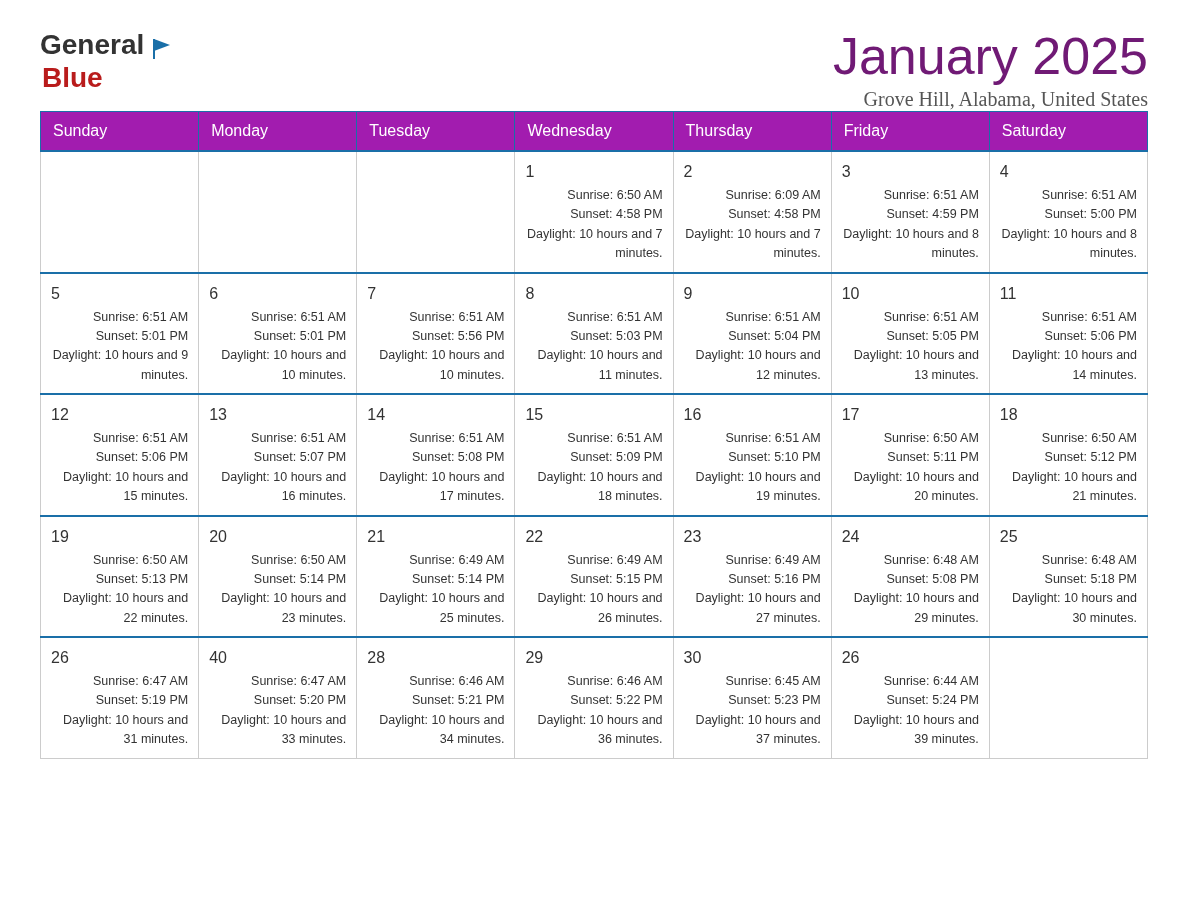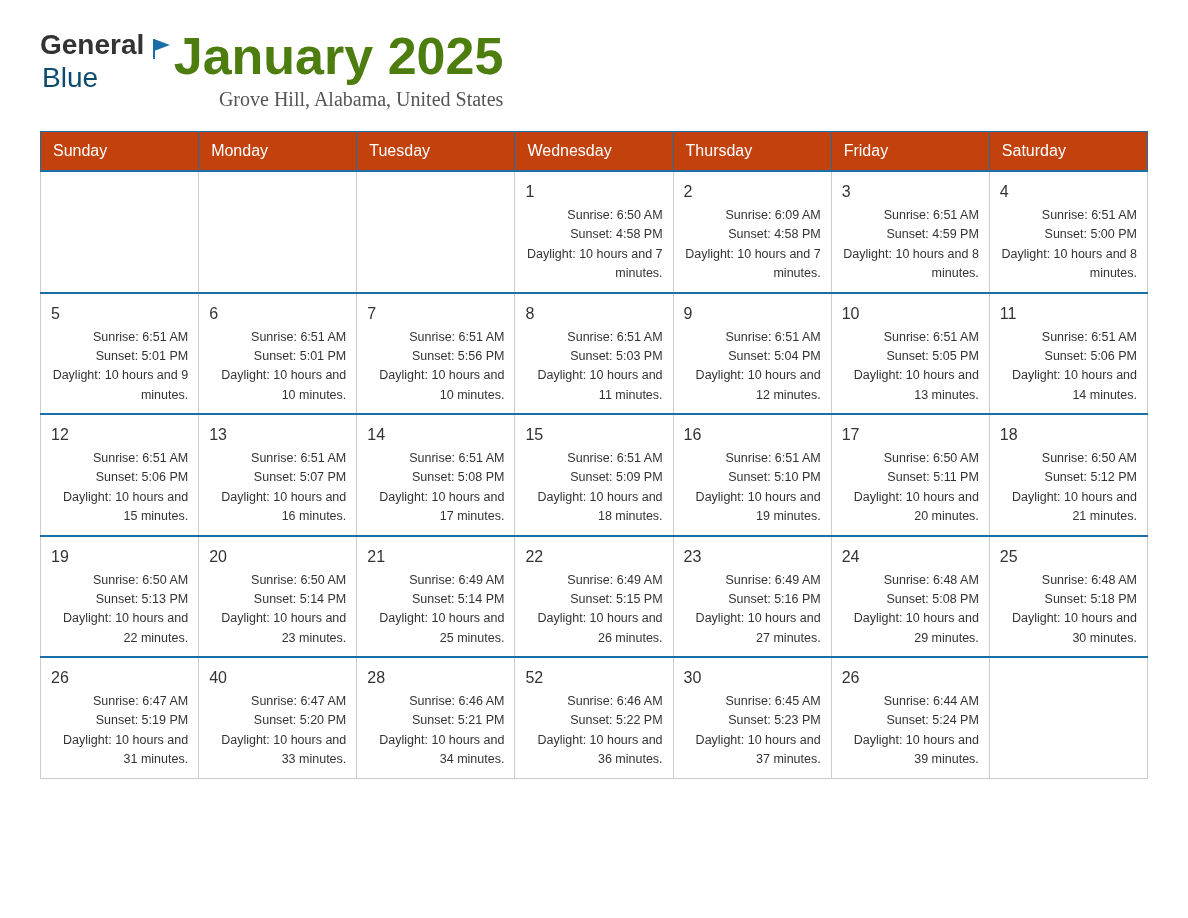--- a/index.html
+++ b/index.html
@@ -5,66 +5,65 @@
     * { box-sizing: border-box; margin: 0; padding: 0; }
     body {
       font-family: Arial, sans-serif;
       background: #fff;
       padding: 30px 40px;
       width: 1188px;
       min-height: 918px;
     }
     .header {
       display: flex;
-      justify-content: flex-start;
+      justify-content: space-between;
       align-items: flex-start;
-      margin-bottom: 20px;
     }
     .logo {
       display: flex;
       align-items: center;
       gap: 0;
     }
     .logo-text-general {
       font-size: 28px;
       font-weight: bold;
       color: #333;
     }
     .logo-text-blue {
       font-size: 28px;
-      font-weight: normal;
-      color: #0c4a6e;
+      font-weight: bold;
+      color: #b91c1c;
     }
     .logo-icon {
       width: 24px;
       height: 24px;
       margin-left: 2px;
     }
     .title-block {
       text-align: right;
     }
     .month-title {
       font-size: 52px;
-      font-weight: bold;
-      color: #4d7c0f;
+      font-weight: normal;
+      color: #701a75;
       line-height: 1;
     }
     .location {
       font-size: 20px;
       color: #555;
       margin-top: 6px;
       font-family: Liberation Serif, serif;
     }
     .calendar {
       width: 100%;
       border-collapse: collapse;
       border: 1px solid #aaa;
     }
     .calendar th {
-      background-color: #c2410c;
+      background-color: #a21caf;
       color: #fff;
       padding: 10px 12px;
       text-align: left;
       font-size: 16px;
       font-weight: normal;
       border: 1px solid #1a6fa8;
     }
     .calendar td {
       vertical-align: top;
       padding: 8px 10px;
@@ -329,21 +328,21 @@
 and 33 minutes.</div>
         </td>
         <td>
           <span class="day-number">28</span>
           <div class="day-info">Sunrise: 6:46 AM
 Sunset: 5:21 PM
 Daylight: 10 hours
 and 34 minutes.</div>
         </td>
         <td>
-          <span class="day-number">52</span>
+          <span class="day-number">29</span>
           <div class="day-info">Sunrise: 6:46 AM
 Sunset: 5:22 PM
 Daylight: 10 hours
 and 36 minutes.</div>
         </td>
         <td>
           <span class="day-number">30</span>
           <div class="day-info">Sunrise: 6:45 AM
 Sunset: 5:23 PM
 Daylight: 10 hours

